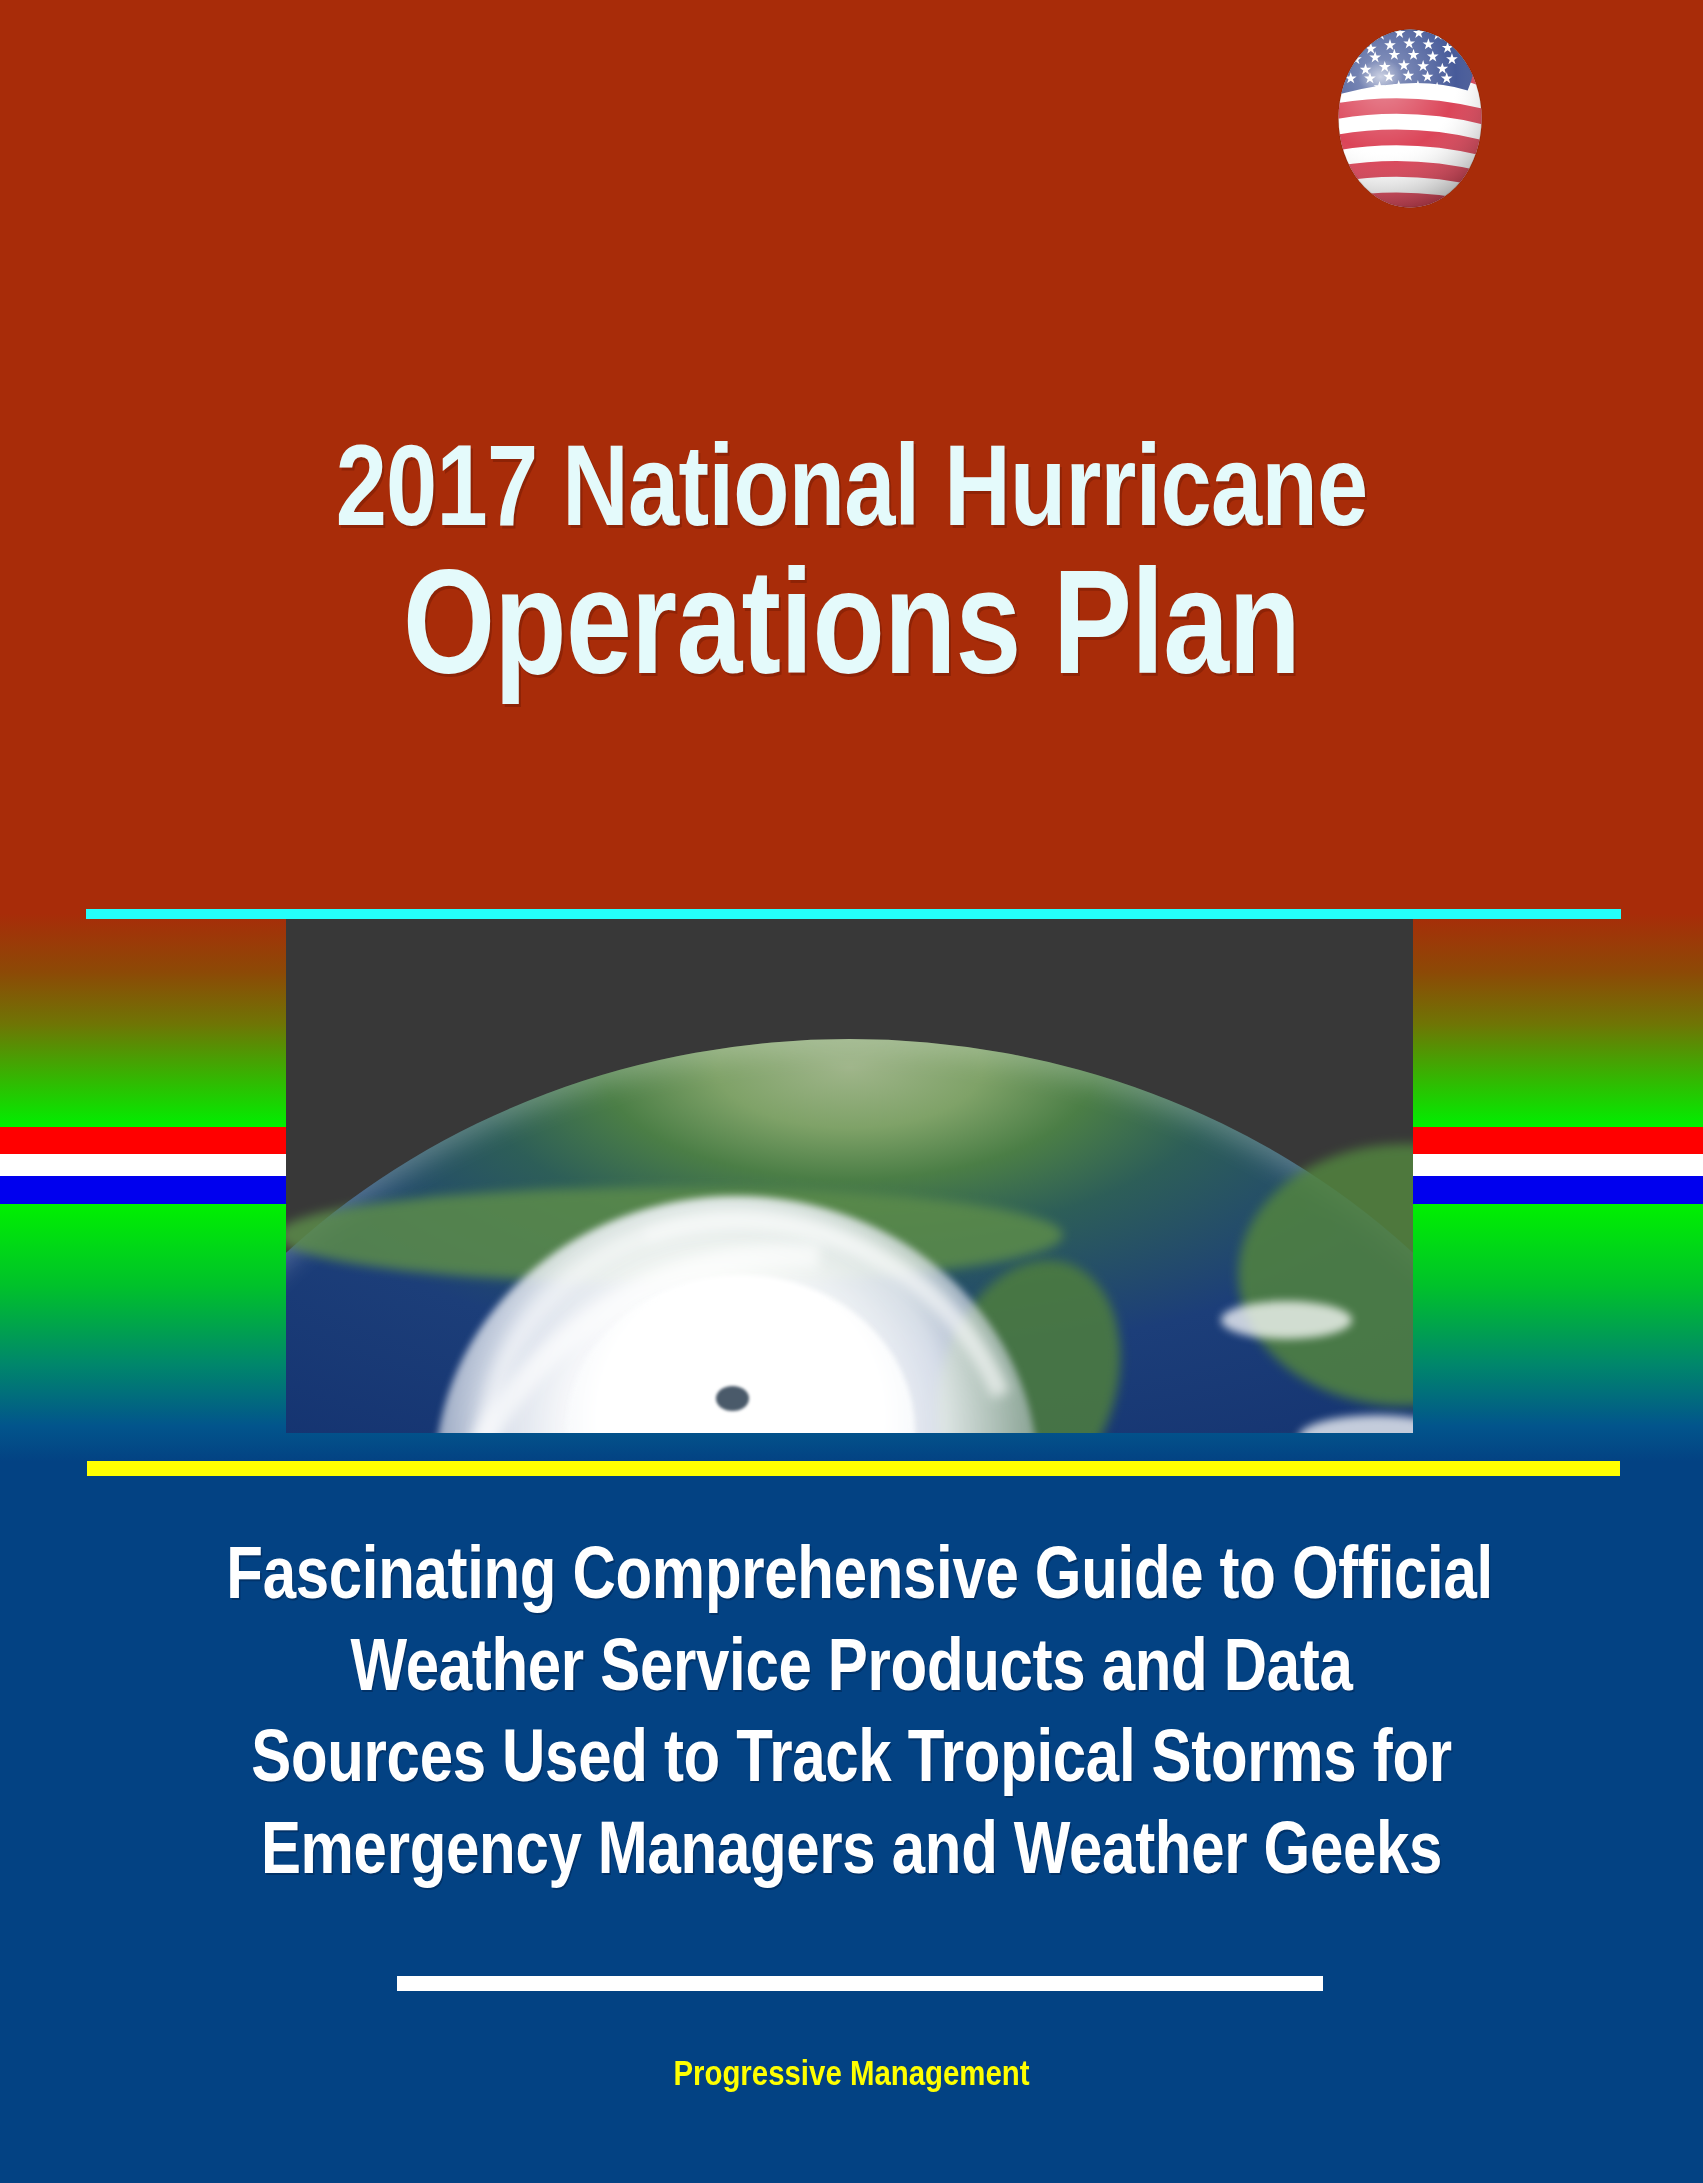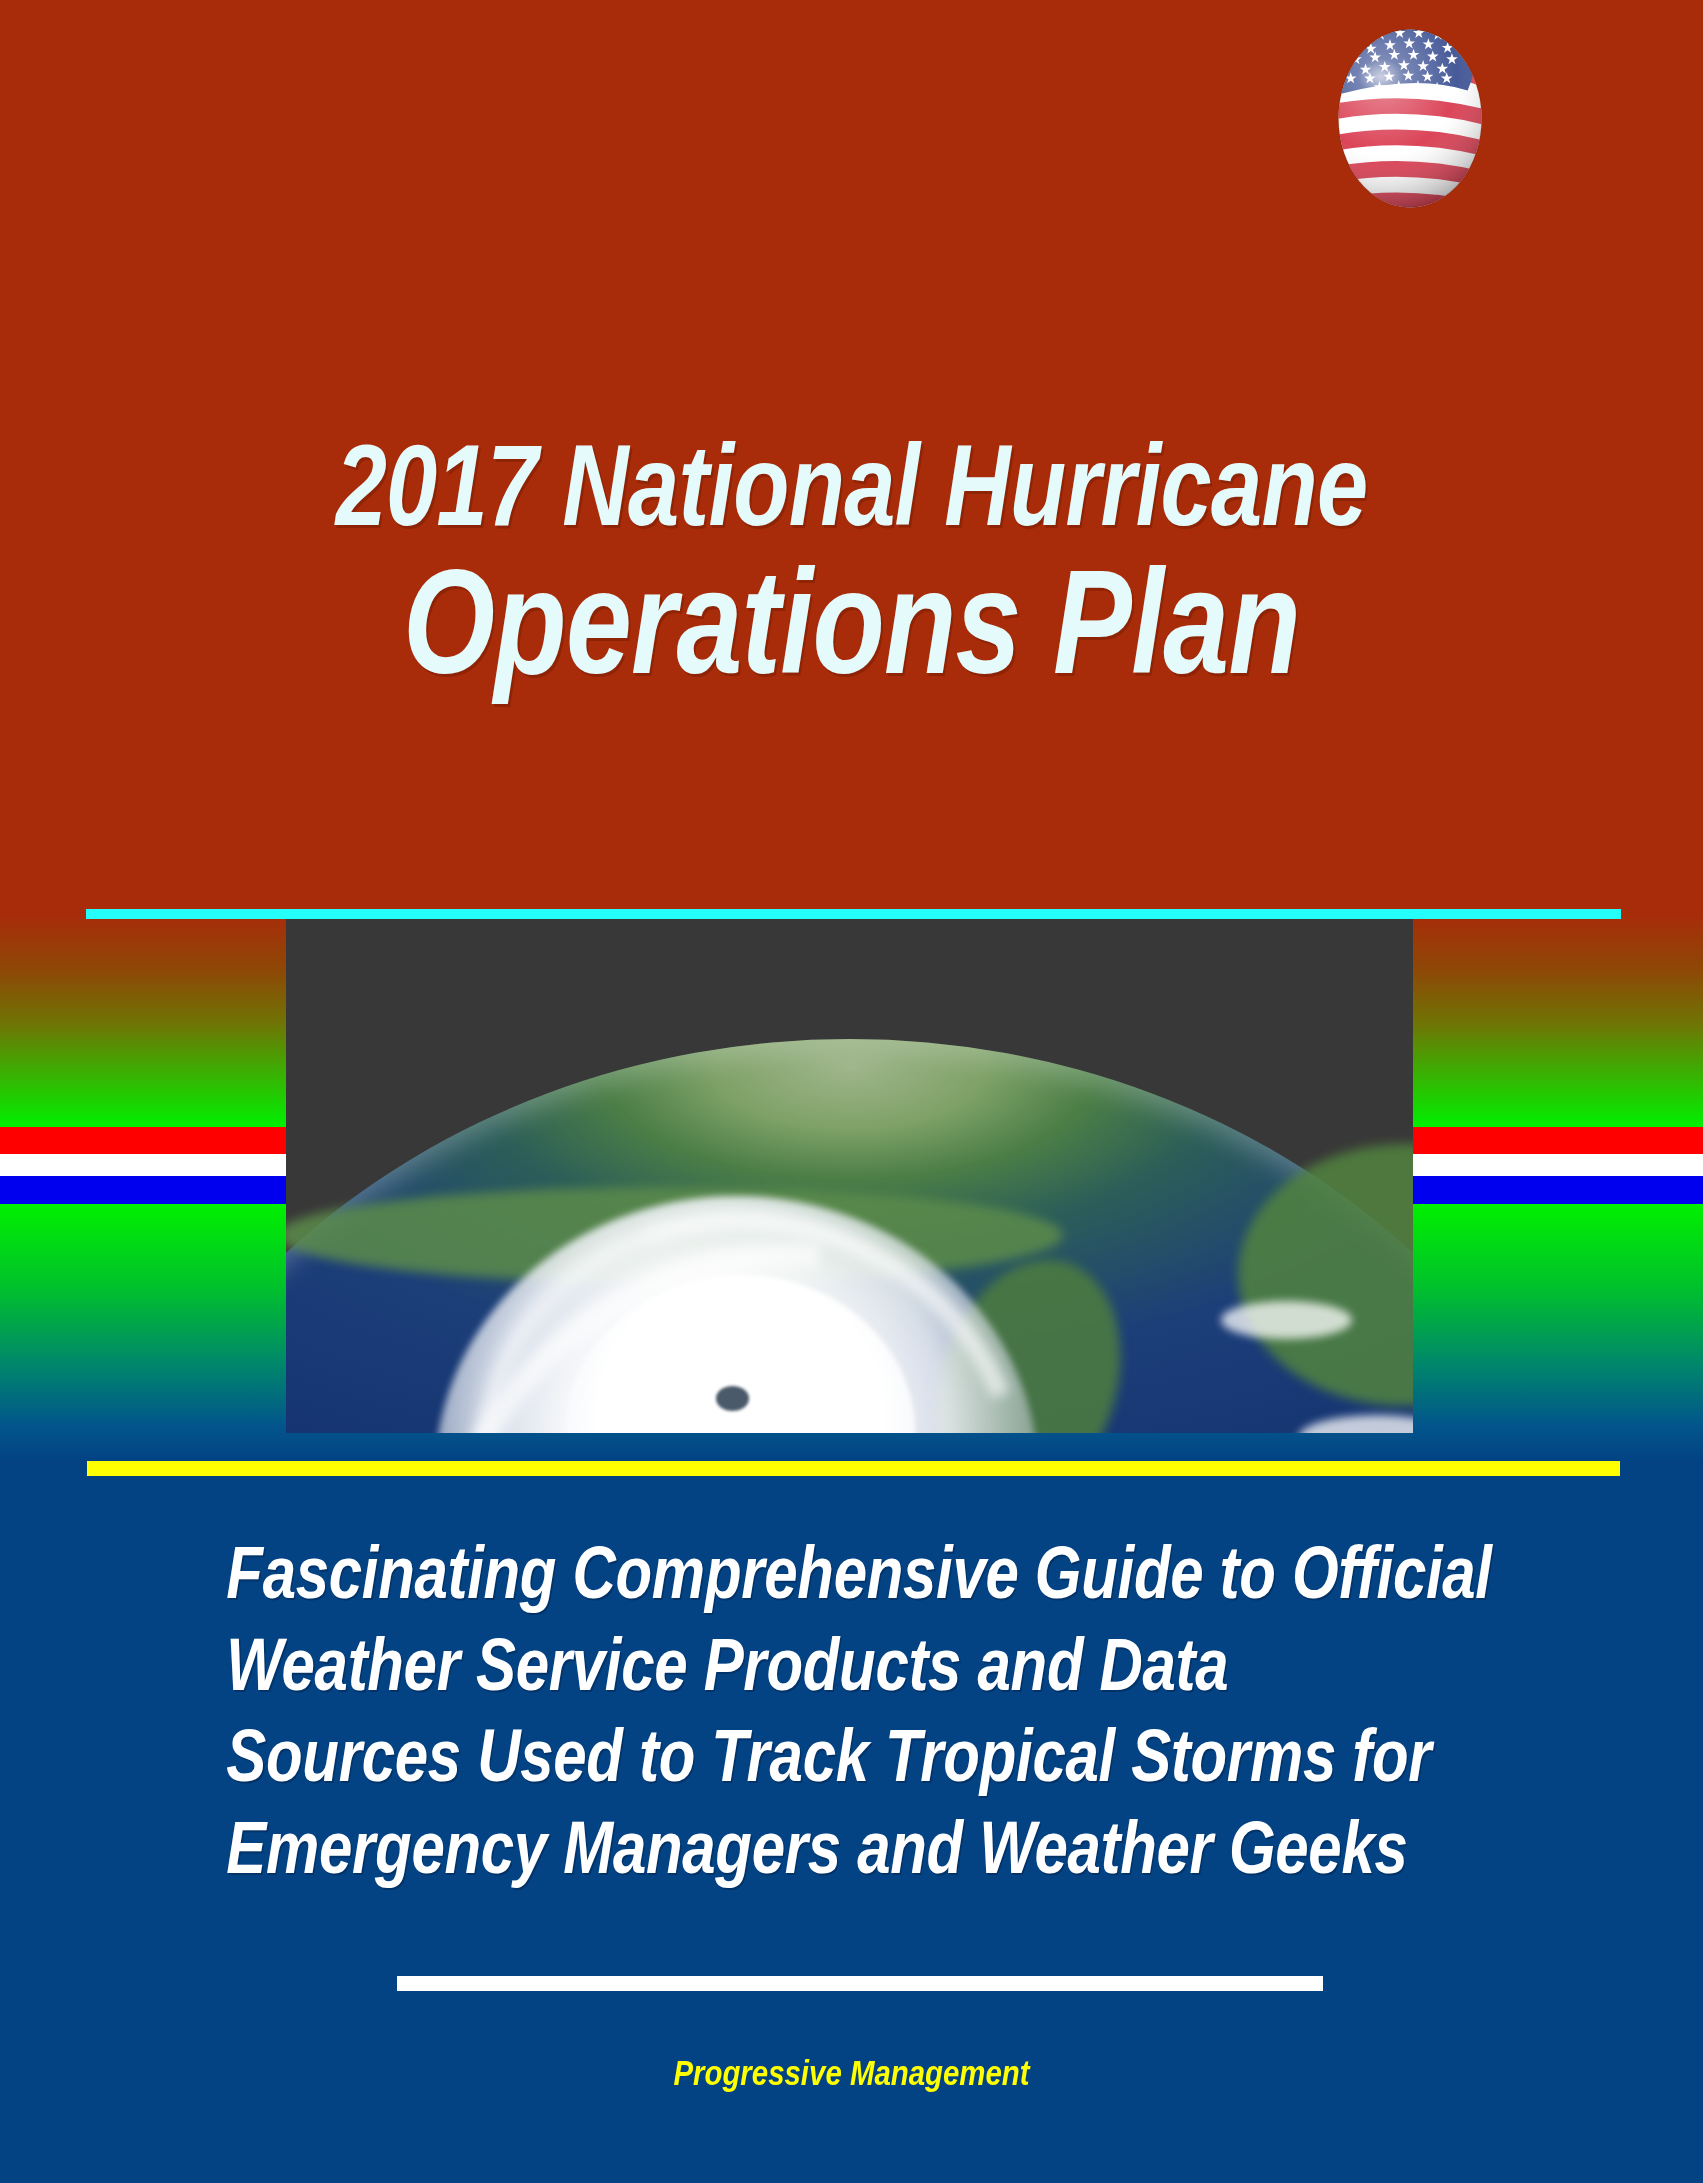--- a/index.html
+++ b/index.html
@@ -8,21 +8,20 @@
     padding: 0;
     background: #555;
   }
   #cover {
     position: relative;
     width: 1703px;
     height: 2184px;
     overflow: hidden;
     font-family: "Liberation Sans", "DejaVu Sans", sans-serif;
     background: #000000;
-    font-style: italic;
   }
 
   
   .band { position: absolute; left: 0; width: 100%; }
   #band-red-top      { top: 0;    height: 913px; background: #A82C09; }
   #band-grad-redgrn  { top: 913px; height: 214px; background: linear-gradient(to bottom, #A82C09 0%, #8C4A06 28%, #6F7505 52%, #33B802 78%, #00F000 100%); }
   #band-stripe-red   { top: 1127px; height: 27px;  background: #FF0000; }
   #band-stripe-white { top: 1154px; height: 23px;  background: #FFFFFF; }
   #band-stripe-blue  { top: 1176px; height: 28px;  background: #0000EE; }
   #band-grad-grnblue { top: 1204px; height: 258px; background: linear-gradient(to bottom, #00F000 0%, #00C12B 32%, #00876B 62%, #02558C 86%, #034283 100%); }
@@ -159,21 +158,21 @@
   #band-a { left: 35px;  top: 17.5px;  width: 524px; height: 489px; transform: rotate(24deg); }
   #band-b { left: -17.5px; top: 61px;  width: 629px; height: 559px; transform: rotate(-38deg); border-width: 24.5px; }
   
   .cloudlet { position: absolute; background: rgba(255,255,255,0.75); border-radius: 50%; filter: blur(4.4px); }
 
   
   #subtitle-block {
     position: absolute;
     left: 0; right: 0;
     top: 1527px;
-    text-align: left;
+    text-align: center;
     padding: 0 70px;
     box-sizing: border-box;
     z-index: 6;
   }
   .subtitle-line {
     display: block;
     color: #FFFFFF;
     font-weight: bold;
     font-size: 75px;
     line-height: 1.22;

